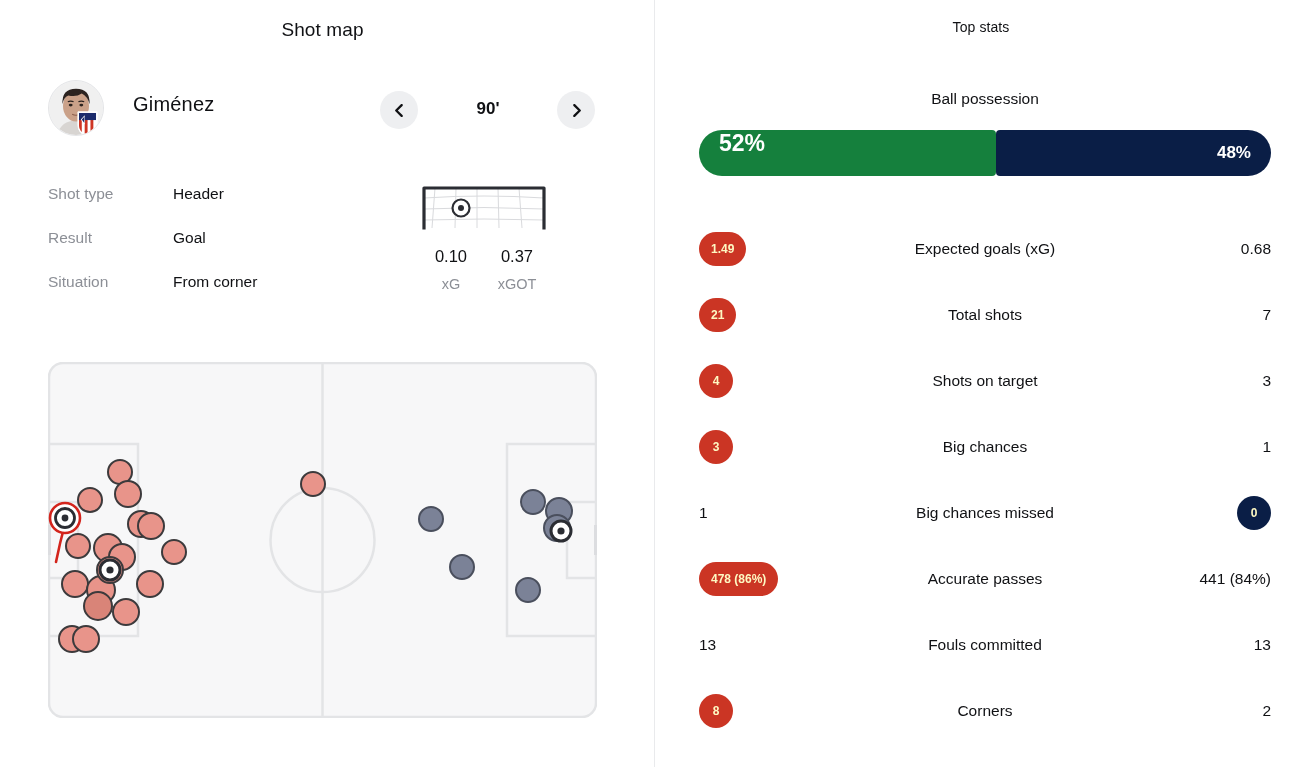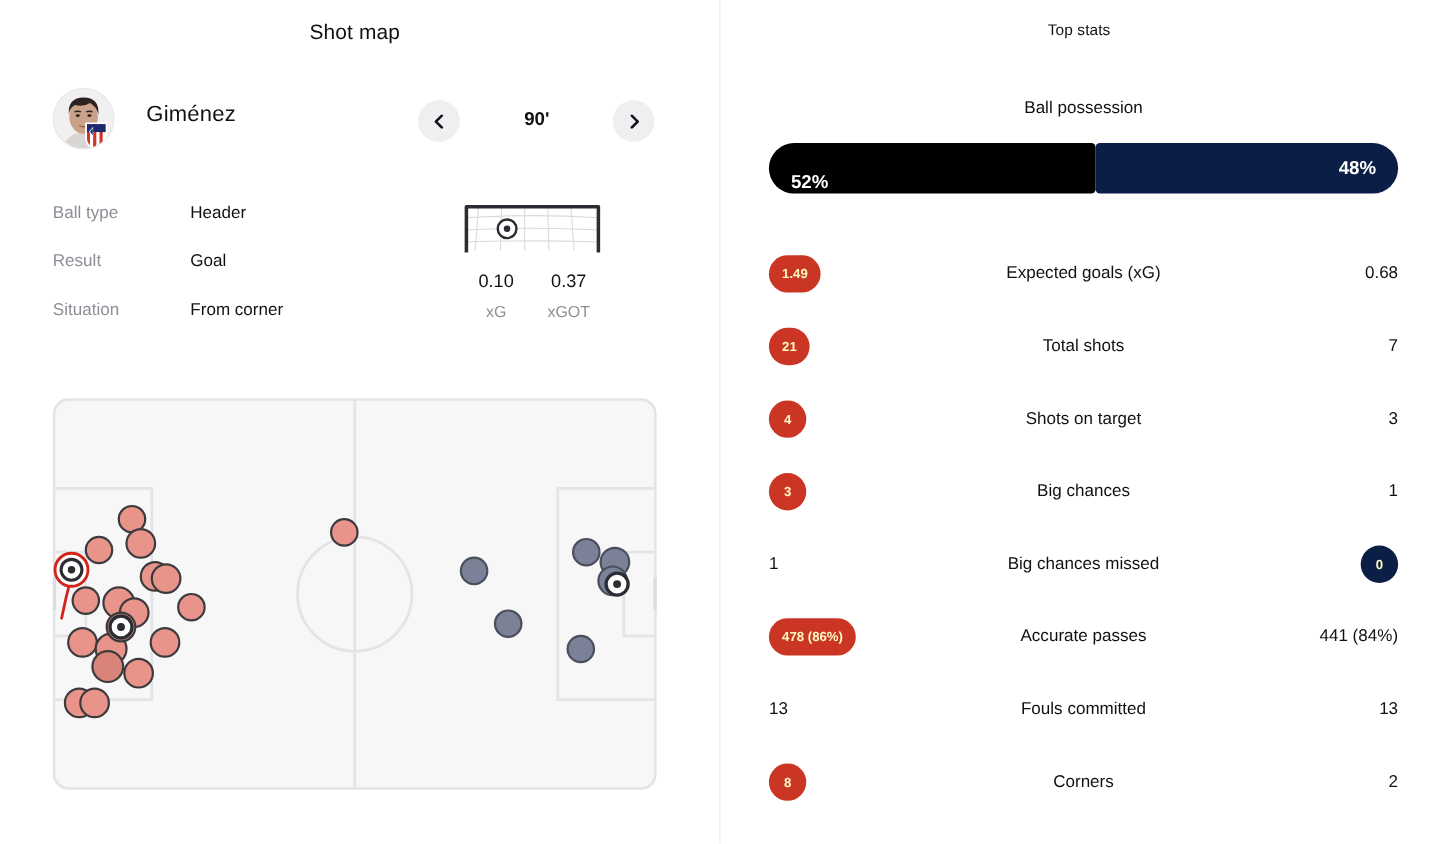--- a/index.html
+++ b/index.html
@@ -77,23 +77,23 @@
     font-size: 14px; font-weight: 400; color: #101114; letter-spacing: .1px;
   }
   .possession-block { position: absolute; top: 90px; left: 44px; width: 572px; }
   .possession-label {
     text-align: center; font-size: 15.5px; color: #101114; margin-bottom: 22px;
   }
   .possession-bar {
     position: relative; display: flex; height: 46px; width: 572px;
   }
   .bar-home {
-    height: 46px; background: #000000; border-radius: 23px 4px 4px 23px;
-    display: flex; align-items: flex-end; padding-left: 20px;
-    color: #ffffff; font-size: 17px; font-weight: 700;
+    height: 46px; background: #15803d; border-radius: 23px 4px 4px 23px;
+    display: flex; align-items: flex-start; padding-left: 20px;
+    color: #ffffff; font-size: 23px; font-weight: 700;
   }
   .bar-away {
     height: 46px; background: #0a1e46; border-radius: 4px 23px 23px 4px;
     display: flex; align-items: center; justify-content: flex-end; padding-right: 20px;
     color: #ffffff; font-size: 17px; font-weight: 700;
   }
 
   .stats-list { position: absolute; top: 216px; left: 44px; width: 572px; }
   .stat-row {
     position: relative; display: flex; align-items: center;
@@ -181,21 +181,21 @@
 
       <button class="nav-btn nav-next">
         <svg viewBox="0 0 12 12">
           <path d="M4 1 L9 6 L4 11" fill="none" stroke="#101114" stroke-width="2.1" stroke-linecap="round" stroke-linejoin="round"></path>
         </svg>
       </button>
     </div>
 
     <div class="detail-table">
       <div class="detail-row">
-        <div class="detail-label">Ball type</div>
+        <div class="detail-label">Shot type</div>
         <div class="detail-value">Header</div>
       </div>
       <div class="detail-row">
         <div class="detail-label">Result</div>
         <div class="detail-value">Goal</div>
       </div>
       <div class="detail-row">
         <div class="detail-label">Situation</div>
         <div class="detail-value">From corner</div>
       </div>

